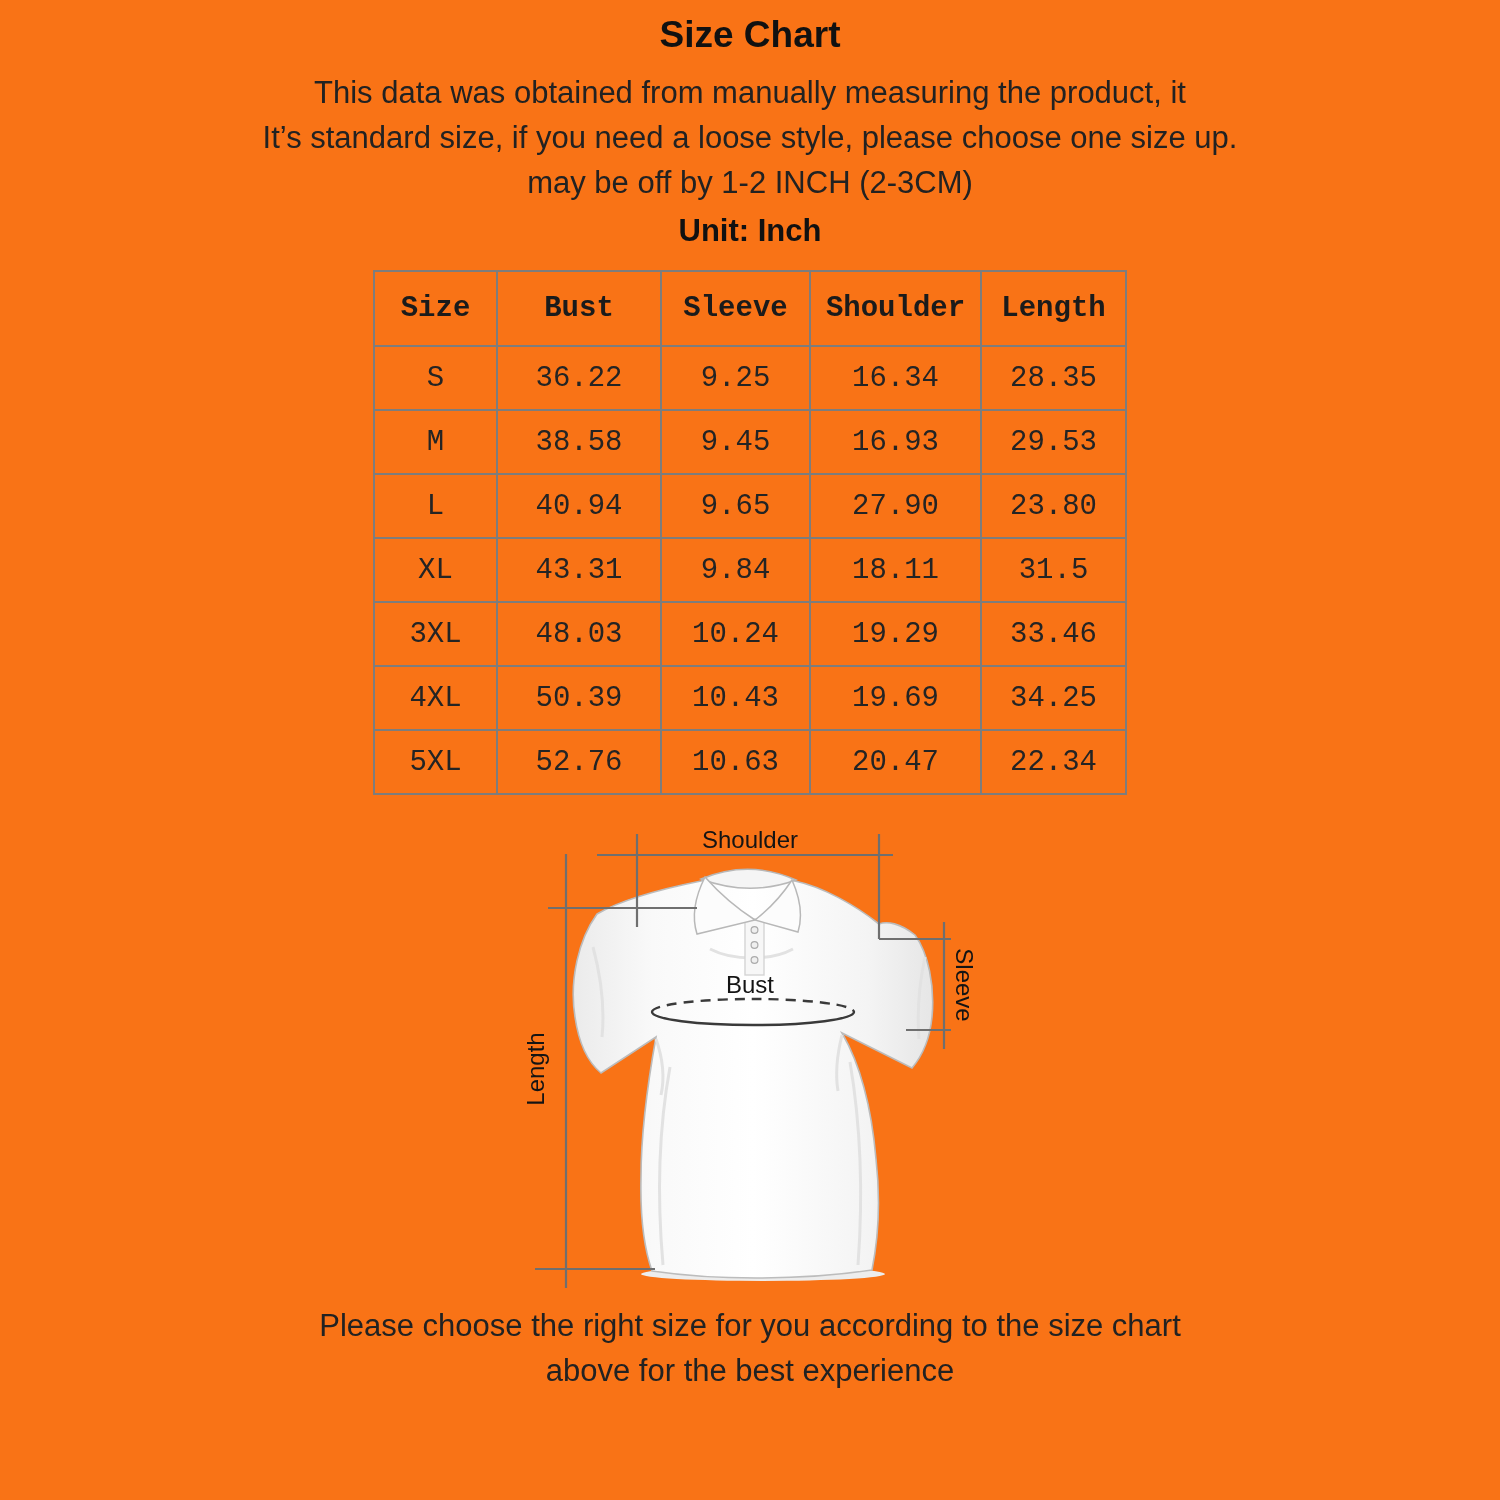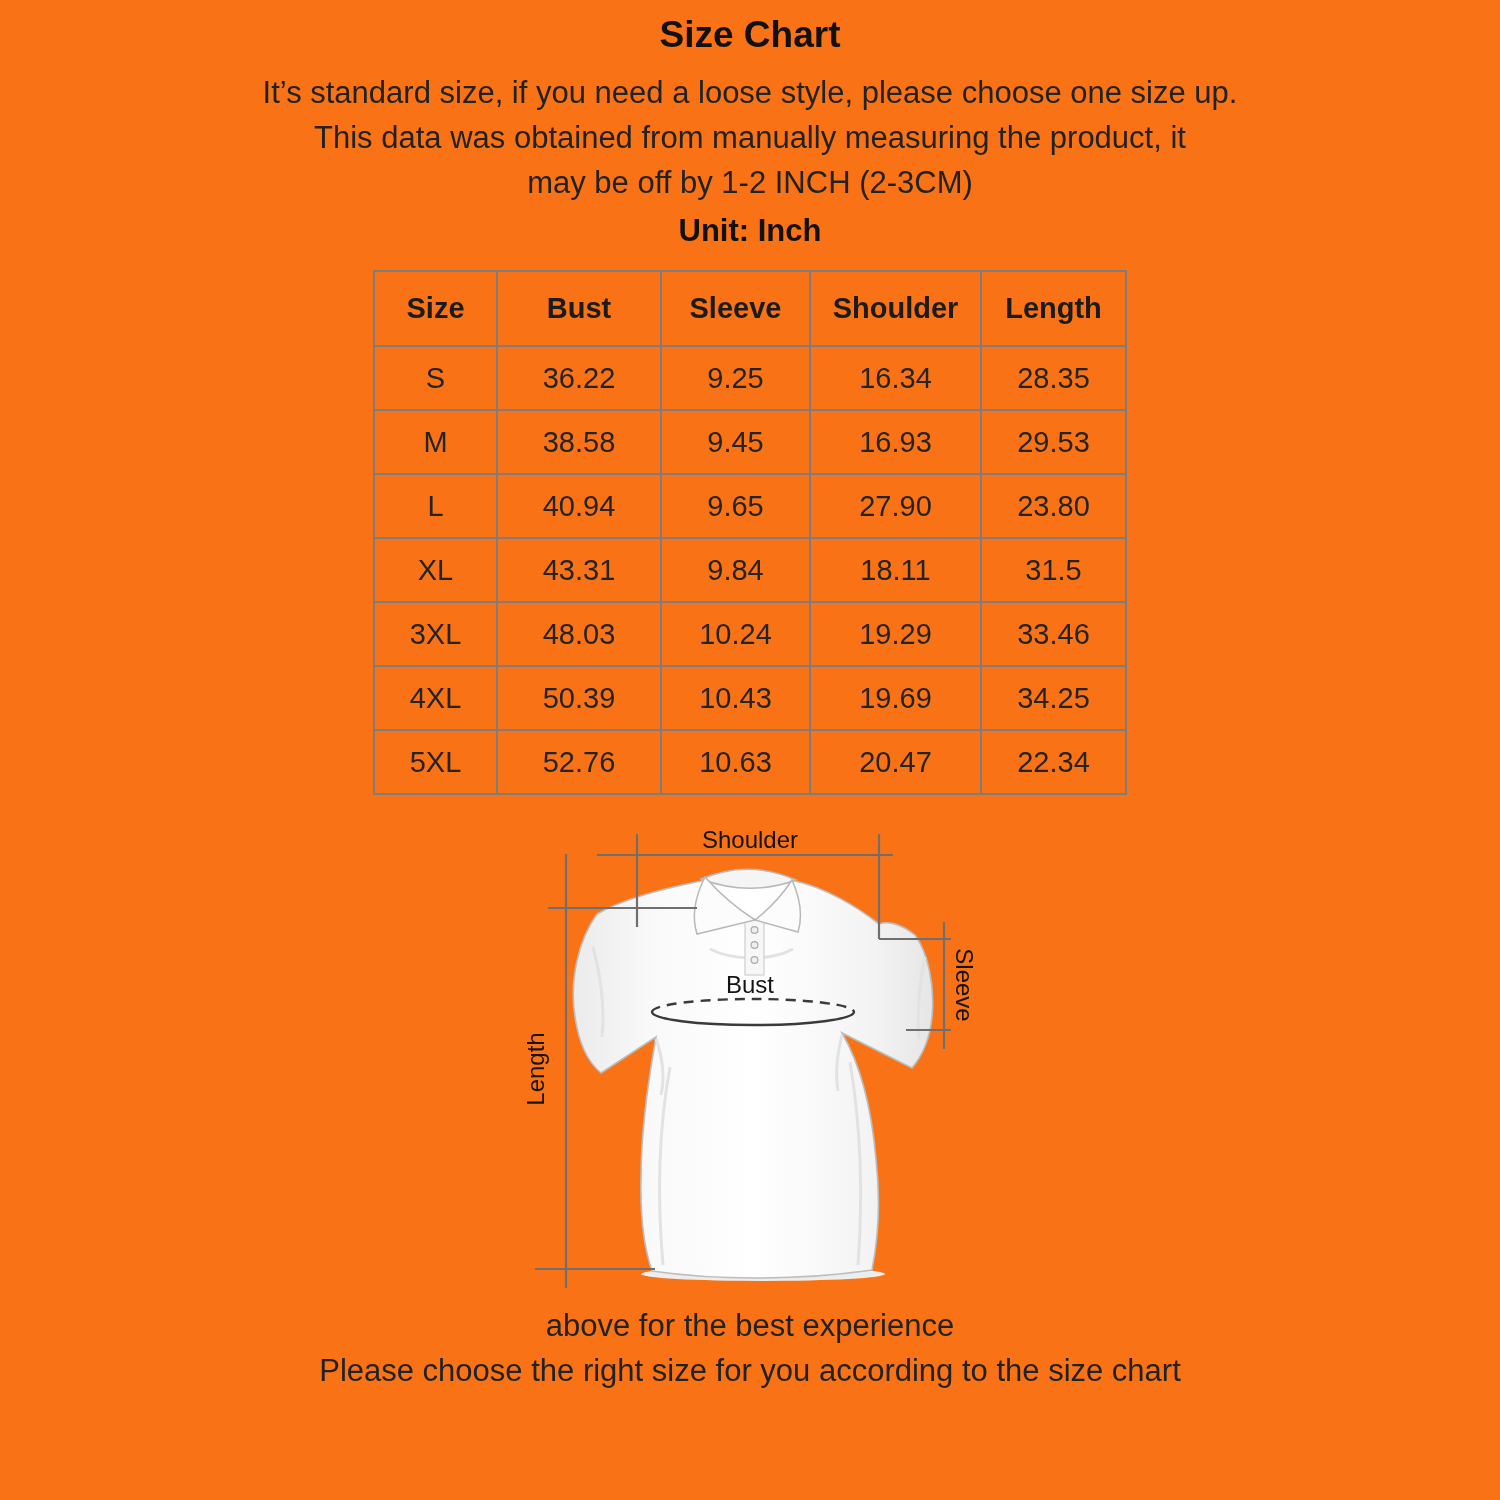--- a/index.html
+++ b/index.html
@@ -31,20 +31,21 @@
   table.size-table {
     border-collapse:collapse;
     margin:17px auto 0;
     table-layout:fixed;
   }
   table.size-table th, table.size-table td {
     border:2px solid #7d7d7d;
     text-align:center; vertical-align:middle;
     font-size:29px; color:#242424;
     padding:0;
+    font-family:Liberation Mono, monospace;
   }
   table.size-table th { font-weight:bold; height:73px; color:#1b1b1b; }
   table.size-table td { height:62px; }
   .diagram {
     position:relative;
     width:520px; height:480px;
     margin:22px auto 0;
     left:15px;
   }
   .footer {
@@ -59,22 +60,22 @@
   svg .bustline { stroke:#3a3a3a; stroke-width:2.4; fill:none; }
 </style>
 </head>
 <body>
 
 <div class="canvas">
 
   <h1 class="title">Size Chart</h1>
 
   <p class="subtitle">
+    <span>This data was obtained from manually measuring the product, it</span>
     <span>It’s standard size, if you need a loose style, please choose one size up.</span>
-    <span>This data was obtained from manually measuring the product, it</span>
     <span>may be off by 1-2 INCH (2-3CM)</span>
   </p>
 
   <div class="unit">Unit: Inch</div>
 
   <table class="size-table">
     <colgroup>
       <col style="width:123px">
         <col style="width:164px">
         <col style="width:149px">
@@ -213,17 +214,17 @@
       <path class="bustline" d="M 147,195 A 101,13 0 0 0 349,195"></path>
 
       <text x="245" y="31" text-anchor="middle">Shoulder</text>
       <text x="245" y="176" text-anchor="middle">Bust</text>
       <text x="451" y="168" text-anchor="middle" transform="rotate(90 451 168)">Sleeve</text>
       <text x="39" y="252" text-anchor="middle" transform="rotate(-90 39 252)">Length</text>
     </svg>
   </div>
 
   <p class="footer">
+    <span>Please choose the right size for you according to the size chart</span>
     <span>above for the best experience</span>
-    <span>Please choose the right size for you according to the size chart</span>
   </p>
 
 </div>
 
 </body></html>

